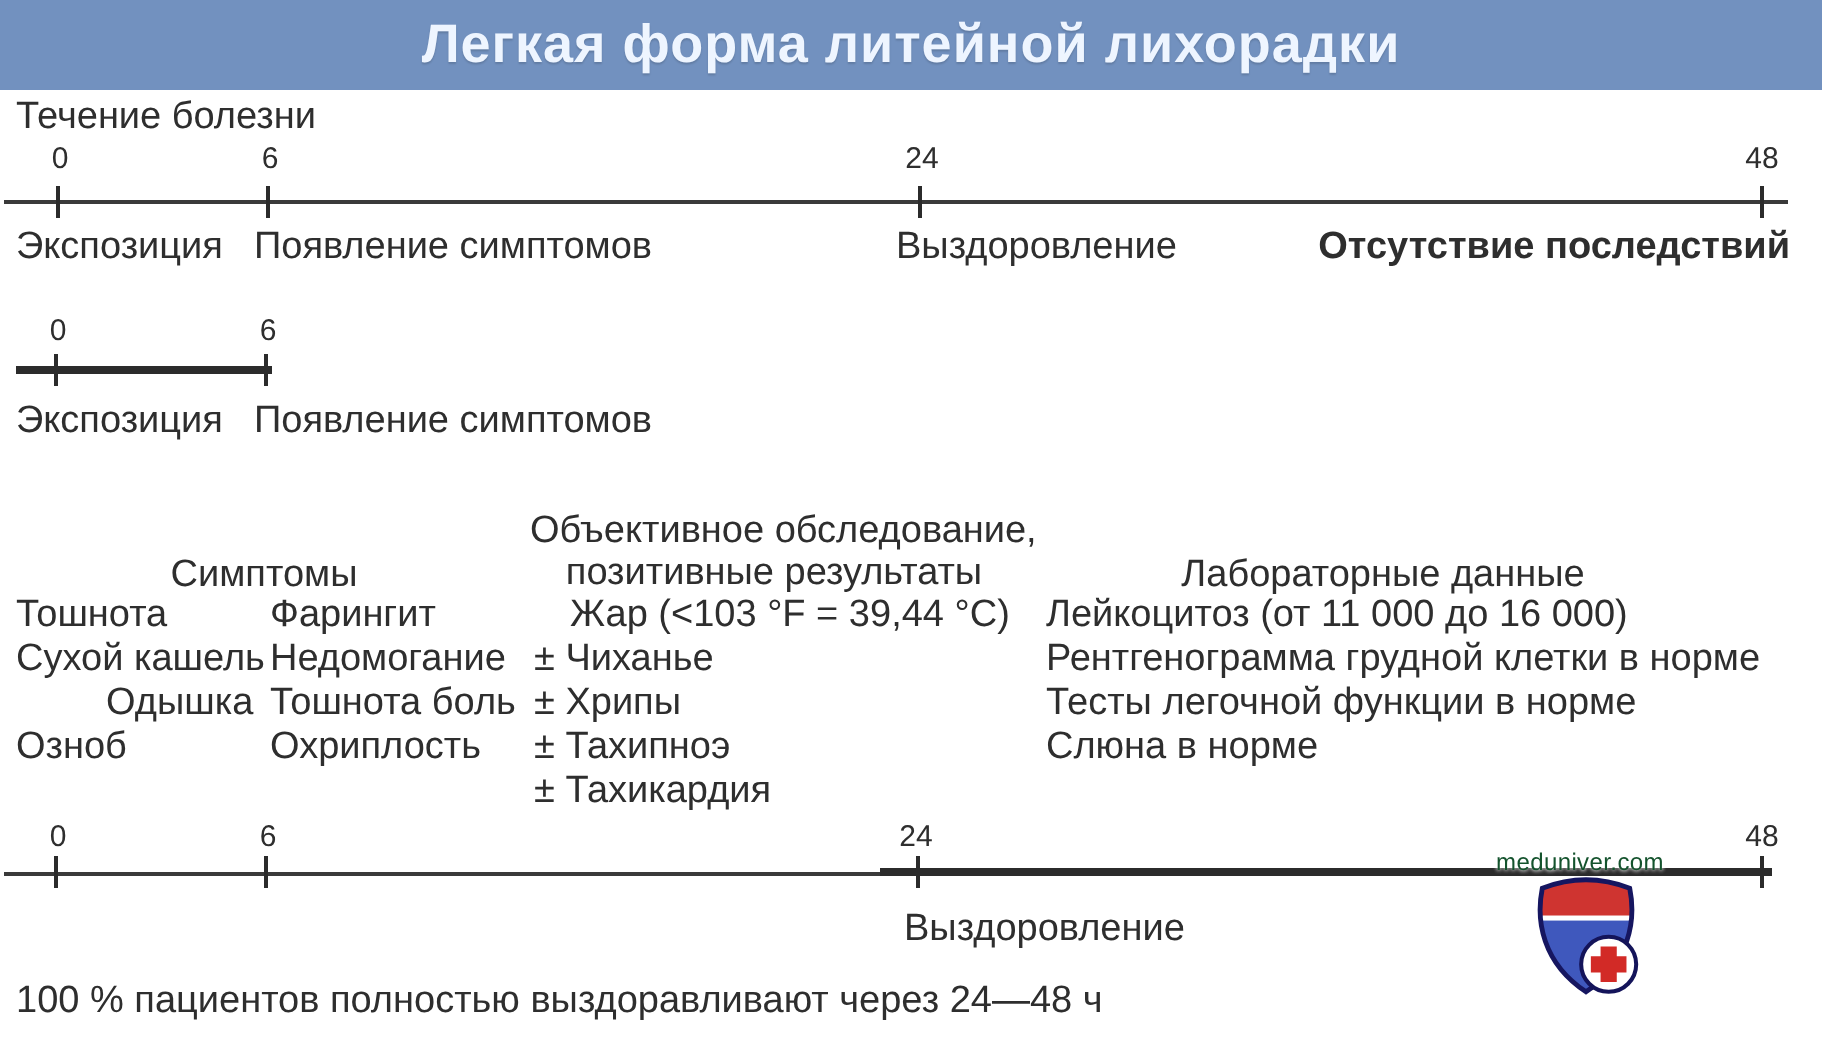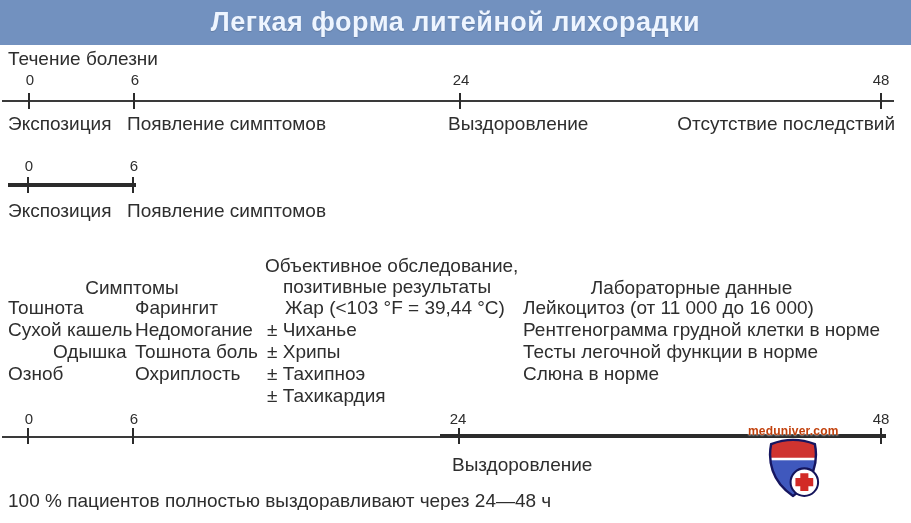--- a/index.html
+++ b/index.html
@@ -16,23 +16,23 @@
     text-shadow:0 1px 1px rgba(0,0,0,0.15);
   }
   .txt{position:absolute;font-size:19px;white-space:nowrap;line-height:18px;}
   .num{position:absolute;font-size:15px;transform:translateX(-50%);white-space:nowrap;}
   .hline{position:absolute;background:#2b2b2b;height:2px;}
   .hline.thin{height:1.5px;background:#3a3a3a;}
   .hline.thick{height:4px;}
   .tick{position:absolute;width:2px;height:16px;background:#2b2b2b;}
   .cblock{position:absolute;text-align:center;}
   .cblock span{display:block;font-size:19px;white-space:nowrap;line-height:21px;}
-  .right{transform:none;text-align:right;}
+  .right{transform:none;text-align:right;font-weight:bold;}
   .wm-text{
-    position:absolute;font-size:12px;font-weight:bold;color:#c2410c;
+    position:absolute;font-size:12px;font-weight:normal;color:#14532d;
     letter-spacing:0.2px;text-shadow:0 0 2px #fff,0 0 2px #fff;white-space:nowrap;
   }
   .wm-logo{position:absolute;}
 </style>
 </head>
 <body>
 
 <div class="stage">
 
   <div class="header">

